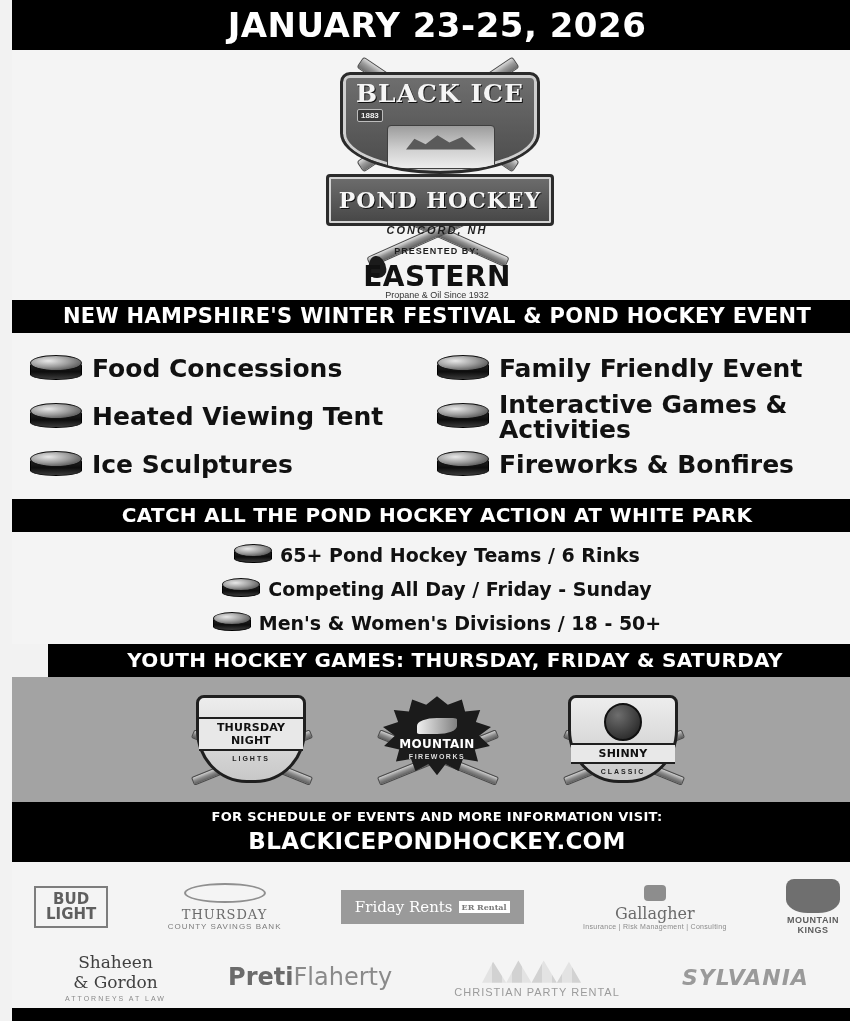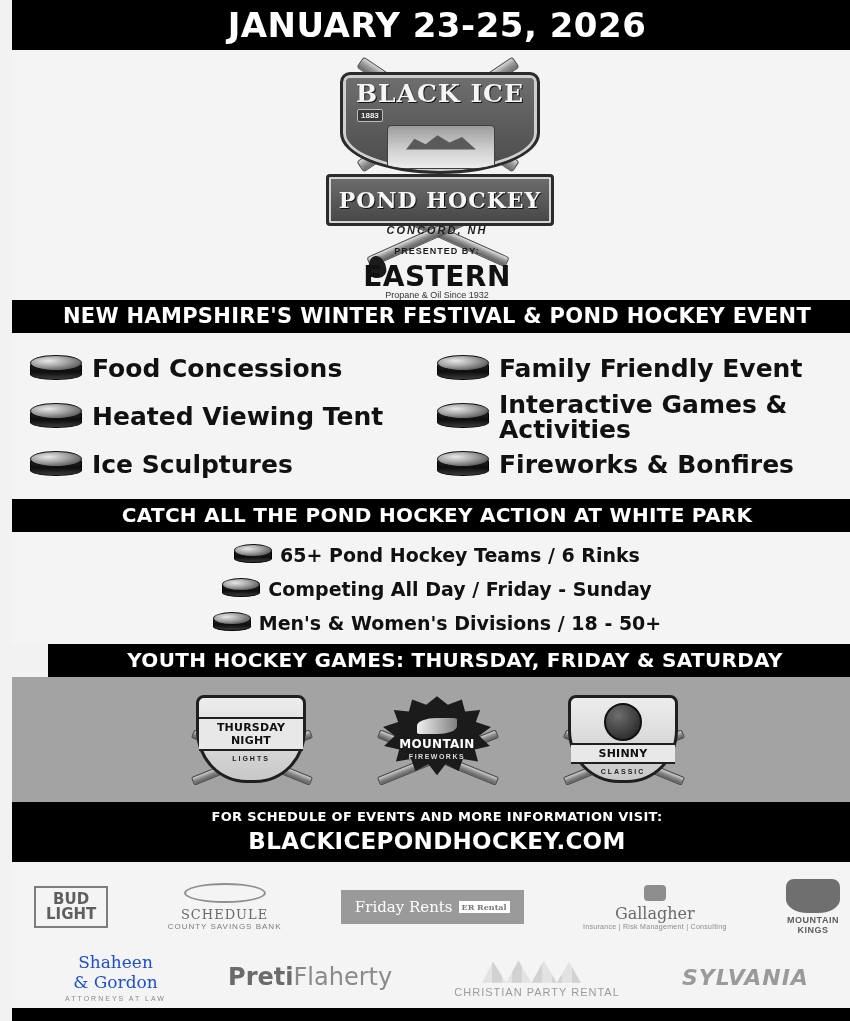--- a/index.html
+++ b/index.html
@@ -543,21 +543,21 @@
   .sp-kings .k-name {
     font-size: 9px;
     font-weight: bold;
     letter-spacing: 0.5px;
     color: #5d5d5d;
     line-height: 10px;
   }
   .sp-shaheen .s1 {
     font-family: "DejaVu Serif", serif;
     font-size: 17px;
-    color: #1d4ed8;
+    color: #404040;
   }
   .sp-shaheen .s2 {
     font-size: 7px;
     letter-spacing: 2px;
     color: #8a8a8a;
     margin-top: 3px;
   }
   .sp-preti {
     font-family: "DejaVu Sans", sans-serif;
     font-size: 24px;
@@ -744,21 +744,21 @@
     <div class="sponsor-row">
       <div class="sponsor">
         <div class="sp-budlight">
           <div>BUD</div>
           <div>LIGHT</div>
         </div>
       </div>
 
       <div class="sponsor sp-merrimack">
         <div class="m-top"></div>
-        <div class="m-name">SCHEDULE</div>
+        <div class="m-name">THURSDAY</div>
         <div class="m-sub">COUNTY SAVINGS BANK</div>
       </div>
 
       <div class="sponsor">
         <div class="sp-milton">
           <span>Friday Rents</span>
           <span class="mr-badge">ER Rental</span>
         </div>
       </div>
 

